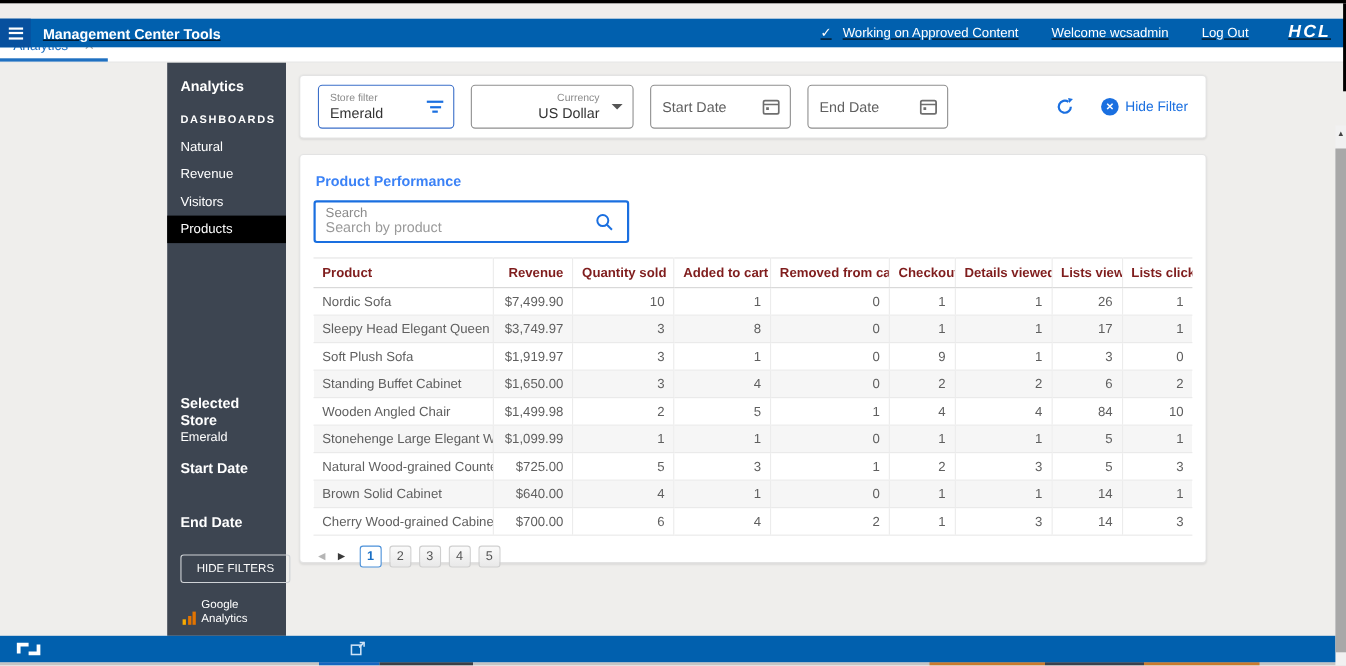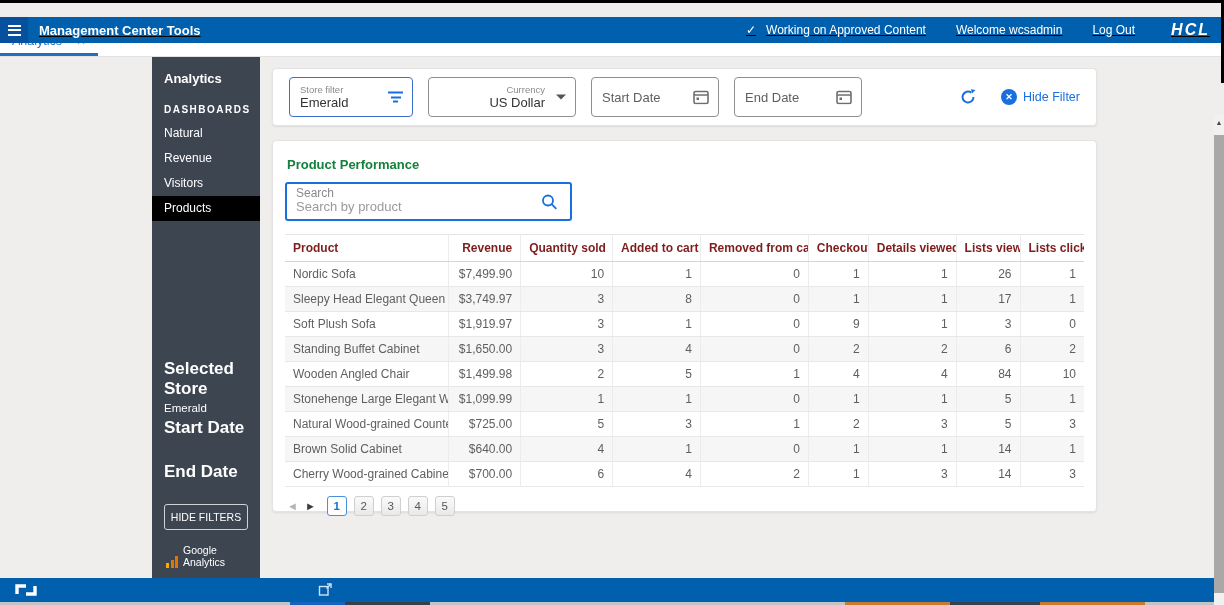--- a/index.html
+++ b/index.html
@@ -29,24 +29,24 @@
   .tab-close { color:#9a9a9a; font-size:12px; cursor:pointer; }
   
   .content { position:absolute; left:0; top:57px; width:1224px; height:521px; background:#efeeec; }
   
   .sidebar { position:absolute; left:152px; top:0; width:108px; height:521px; background:#3d4551; display:flex; flex-direction:column; color:#fff; }
   .side-title { font-size:13px; font-weight:bold; padding:14px 12px 0 12px; }
   .side-section { font-size:10px; font-weight:bold; letter-spacing:1.5px; padding:18px 12px 6px 12px; }
   .side-item { height:25px; line-height:25px; padding-left:12px; font-size:12px; cursor:pointer; }
   .side-item.active { background:#000; }
   .side-bottom { margin-top:auto; padding:0 12px 10px 12px; }
-  .side-label { font-size:17px; font-weight:bold; margin-top:4px; }
+  .side-label { font-size:13px; font-weight:bold; margin-top:14px; }
   .side-value { font-size:11.5px; margin-top:3px; }
   .side-spacer { height:20px; }
-  .hide-filters-btn { margin-top:22px; width:84px; height:26px; background:transparent; border:1px solid #cfd2d6; border-radius:3px; color:#fff; font-size:10.5px; font-family:"Liberation Sans",sans-serif; cursor:pointer; }
+  .hide-filters-btn { margin-top:22px; width:100px; height:26px; background:transparent; border:1px solid #cfd2d6; border-radius:3px; color:#fff; font-size:10.5px; font-family:"Liberation Sans",sans-serif; cursor:pointer; }
   .ga-row { display:flex; align-items:flex-end; gap:5px; margin-top:14px; padding-left:2px; }
   .ga-icon { display:flex; align-items:flex-end; gap:1.5px; height:12px; }
   .ga-icon i { display:block; width:3px; background:#e37400; }
   .ga-icon i:nth-child(1){ height:5px; background:#f9ab00; }
   .ga-icon i:nth-child(2){ height:8px; }
   .ga-icon i:nth-child(3){ height:12px; }
   .ga-text { font-size:10.5px; color:#fff; }
   
   .card { position:absolute; left:272px; width:825px; background:#fff; border:1px solid #e3e3e3; border-radius:4px; box-shadow:0 1px 2px rgba(0,0,0,.08); }
   .filter-card { top:11px; height:58px; display:flex; align-items:center; padding:0 16px; gap:15px; }
@@ -60,21 +60,21 @@
   .filter-lines i { display:block; height:2px; background:#1a6fe0; }
   .filter-lines i:nth-child(1){ width:15px; } .filter-lines i:nth-child(2){ width:10px; } .filter-lines i:nth-child(3){ width:5px; }
   .caret { width:0; height:0; border-left:5px solid transparent; border-right:5px solid transparent; border-top:5px solid #555; }
   .filter-actions { margin-left:auto; display:flex; align-items:center; gap:24px; }
   .refresh-btn { cursor:pointer; display:flex; }
   .hide-filter { display:flex; align-items:center; gap:6px; cursor:pointer; }
   .hf-circle { width:16px; height:16px; border-radius:50%; background:#1a6fe0; color:#fff; font-size:9px; line-height:16px; text-align:center; font-weight:bold; }
   .hf-text { color:#1a6fe0; font-size:12.5px; }
   
   .product-card { top:83px; height:372px; padding:12px 12px 0 12px; }
-  .pp-title { font-size:13px; font-weight:bold; color:#15803d; padding:4px 2px 10px 2px; }
+  .pp-title { font-size:13px; font-weight:bold; color:#3b82f6; padding:4px 2px 10px 2px; }
   .search-box { position:relative; width:287px; height:39px; border:2px solid #1a6fe0; border-radius:3px; padding:3px 40px 3px 9px; display:flex; flex-direction:column; justify-content:center; margin-bottom:13px; }
   .search-label { font-size:12px; color:#8a8a8a; line-height:11px; }
   .search-box input { border:none; outline:none; font-size:13px; color:#555; font-family:"Liberation Sans",sans-serif; line-height:16px; padding:0; background:transparent; width:100%; }
   .search-box input::placeholder { color:#9a9a9a; opacity:1; }
   .search-icon { position:absolute; right:12px; top:50%; transform:translateY(-50%); cursor:pointer; display:flex; }
   
   table { width:100%; border-collapse:collapse; border-top:1px solid #e4e4e4; table-layout:fixed; }
   th { font-size:12px; color:#7f1d1d; font-weight:bold; text-align:right; padding:6px 8px; border-bottom:1px solid #d5d5d5; white-space:nowrap; overflow:hidden; }
   td { font-size:12px; color:#5f5f5f; text-align:right; padding:5px 8px; border-bottom:1px solid #e8e8e8; white-space:nowrap; overflow:hidden; }
   th.left, td.left { text-align:left; }

